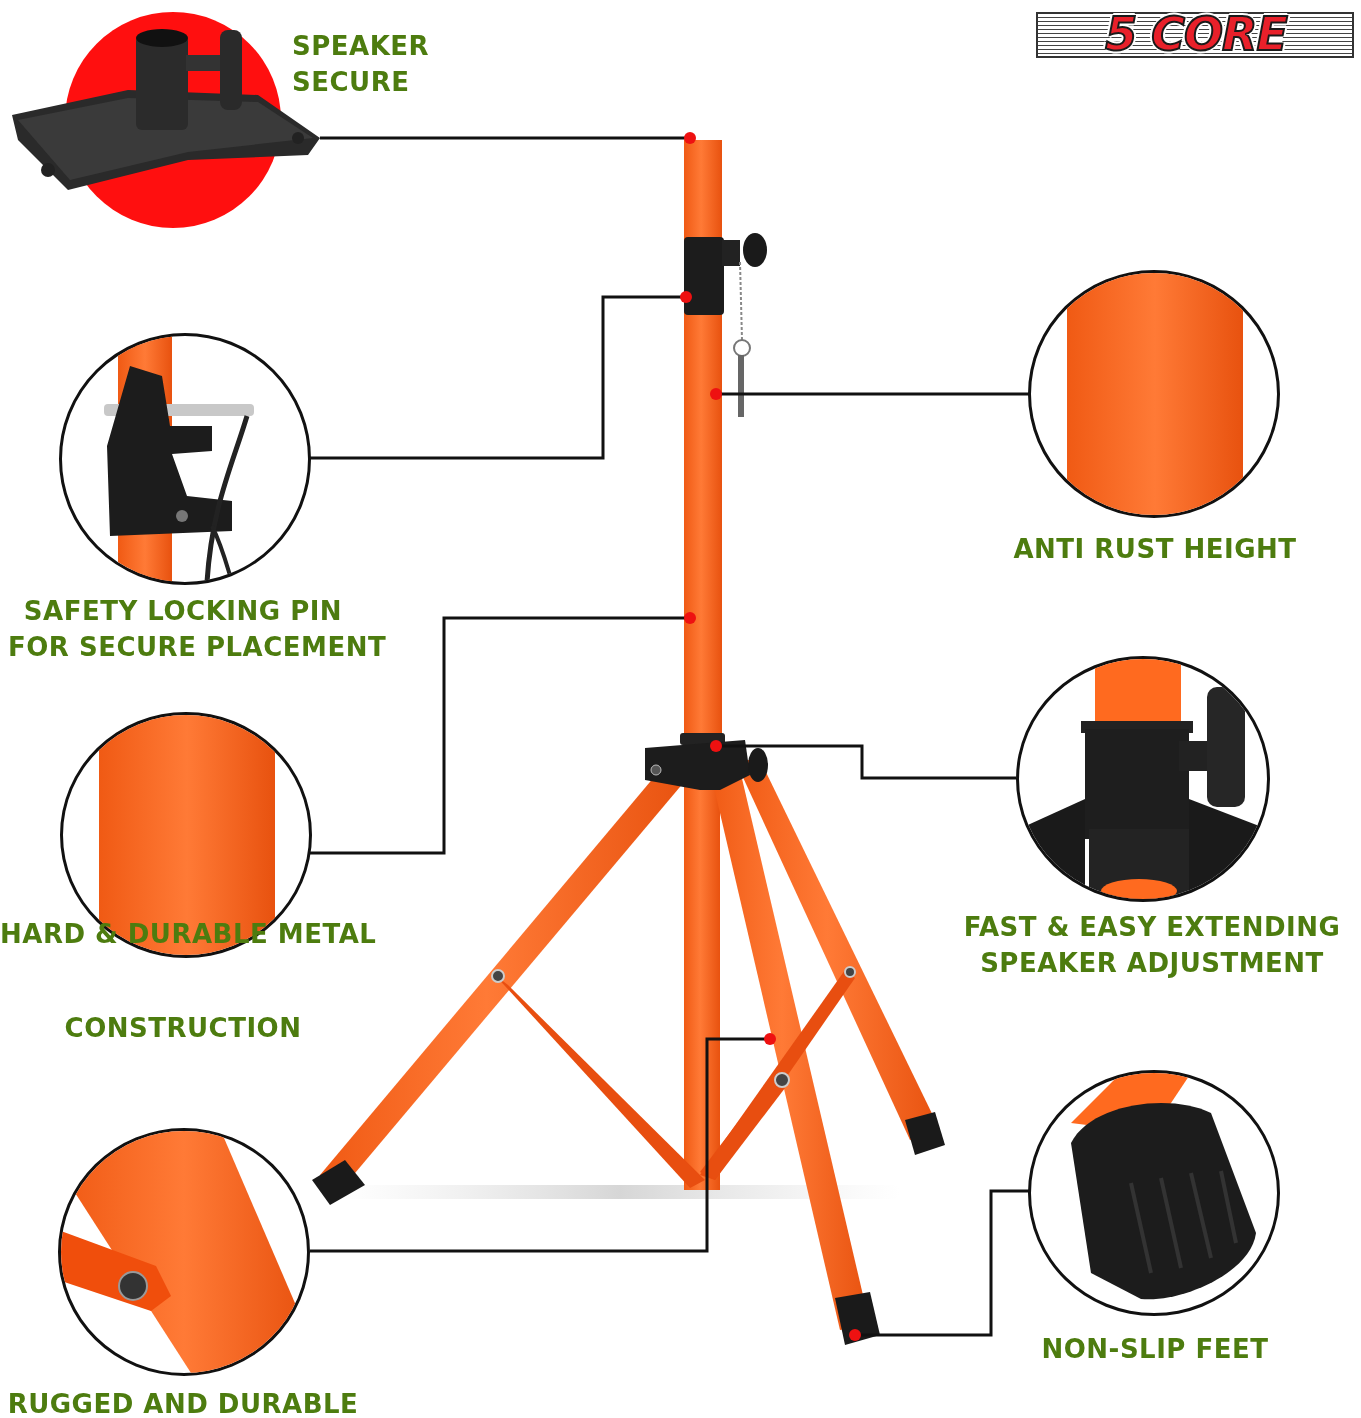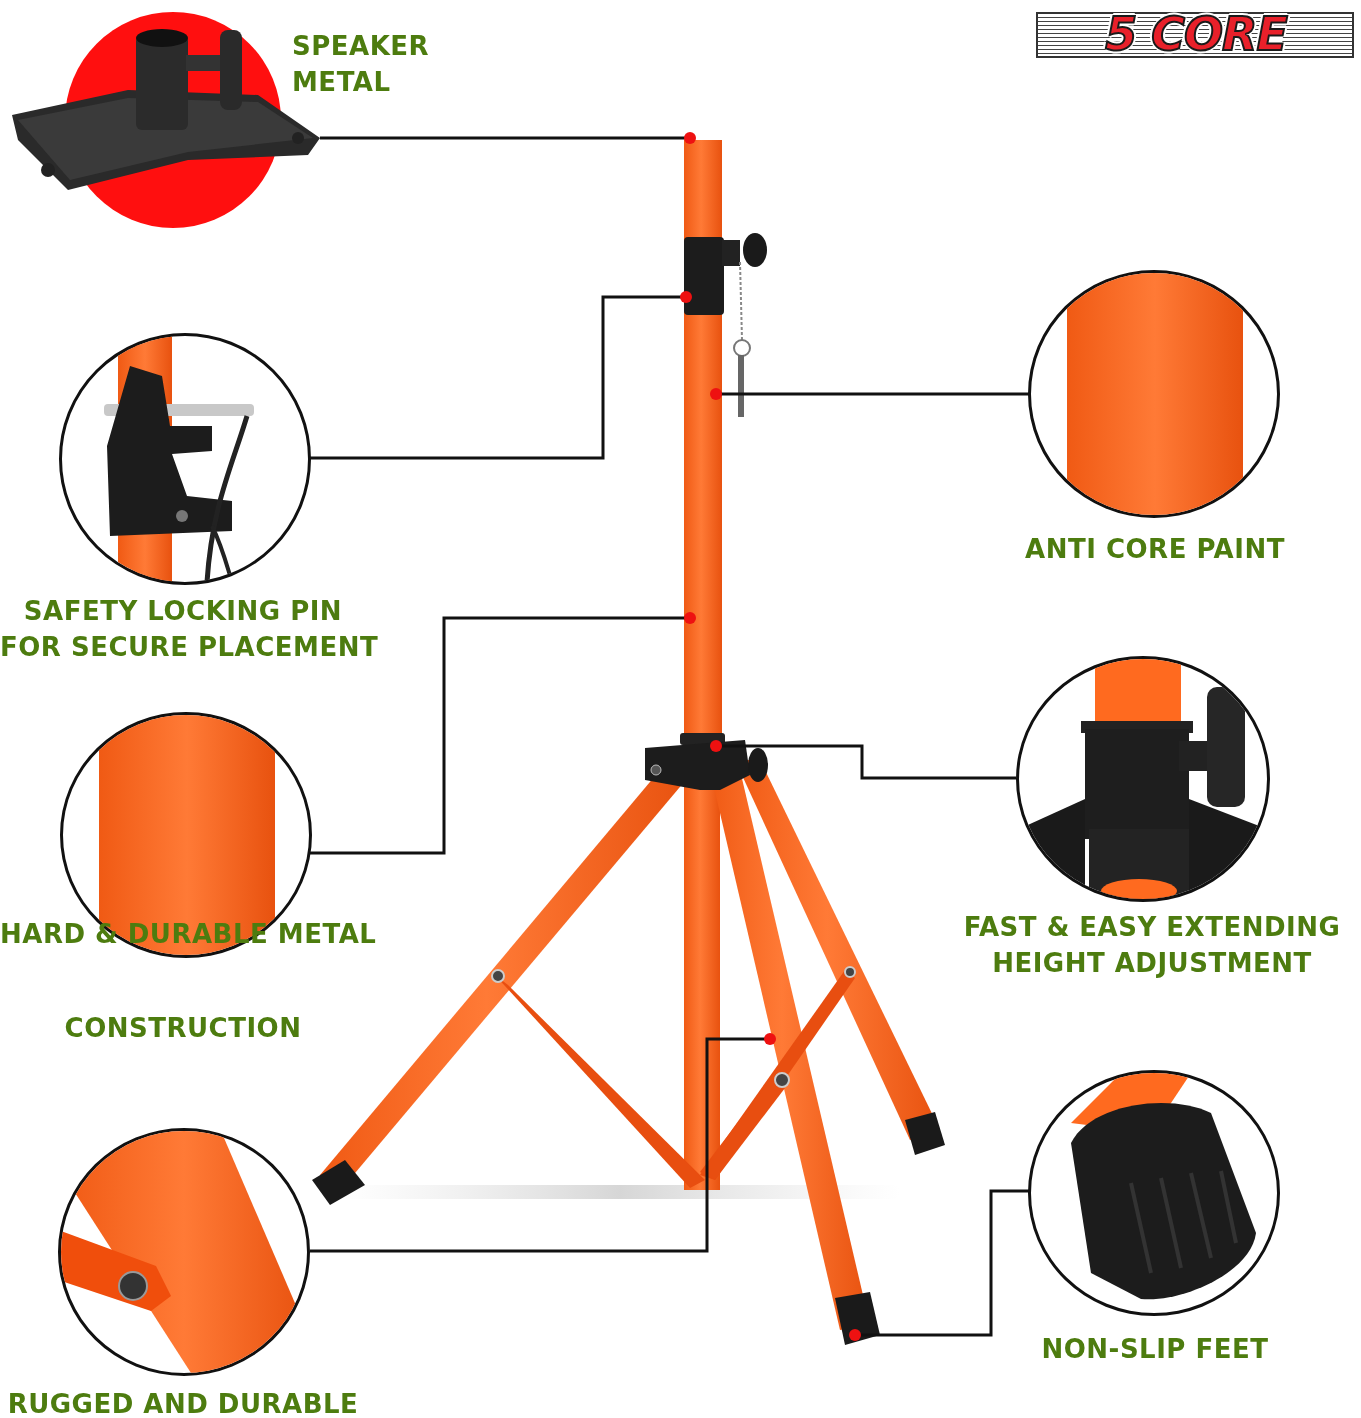--- a/index.html
+++ b/index.html
@@ -109,21 +109,21 @@
     <polygon points="4,105 120,80 250,85 312,128 300,145 180,150 60,180 10,130" fill="#2a2a2a"></polygon>
     <polygon points="10,110 120,88 250,92 305,128 180,142 62,170" fill="#3a3a3a"></polygon>
     <rect x="128" y="25" width="52" height="95" rx="6" fill="#2b2b2b"></rect>
     <ellipse cx="154" cy="28" rx="26" ry="9" fill="#111"></ellipse>
     <rect x="178" y="45" width="40" height="16" fill="#333"></rect>
     <rect x="212" y="20" width="22" height="80" rx="8" fill="#2a2a2a"></rect>
     <circle cx="40" cy="160" r="7" fill="#222"></circle>
     <circle cx="290" cy="128" r="6" fill="#222"></circle>
   </svg>
   <div class="label left-align" style="left:292px;top:28px;">SPEAKER</div>
-  <div class="label left-align" style="left:292px;top:64px;">METAL</div>
+  <div class="label left-align" style="left:292px;top:64px;">SECURE</div>
 </div>
 
 <div>
   <div class="circle" style="left:59px;top:333px;width:252px;height:252px;">
     <svg width="246" height="246" viewBox="0 0 246 246">
       <rect x="56" y="0" width="54" height="246" fill="url(#tubeA)"></rect>
       <defs>
           <linearGradient id="tubeA" x1="0" x2="1">
             <stop offset="0" stop-color="#f05a14"></stop>
             <stop offset="0.5" stop-color="#ff7a36"></stop>
@@ -131,37 +131,37 @@
           </linearGradient>
         </defs>
       <rect x="42" y="68" width="150" height="12" rx="4" fill="#c8c8c8"></rect>
       <path d="M68,30 L100,40 L108,90 L150,90 L150,115 L110,118 L125,160 L170,165 L170,195 L48,200 L45,110 Z" fill="#1c1c1c"></path>
       <circle cx="120" cy="180" r="6" fill="#777"></circle>
       <path d="M185,80 C170,130 150,170 145,246" stroke="#222" stroke-width="5" fill="none"></path>
       <path d="M150,190 C160,210 165,230 170,246" stroke="#222" stroke-width="4" fill="none"></path>
     </svg>
   </div>
   <div class="label" style="left:0;width:366px;top:593px;">SAFETY LOCKING PIN</div>
-  <div class="label" style="left:0;width:366px;top:629px;">FOR SECURE PLACEMENT</div>
+  <div class="label" style="left:0;width:366px;top:629px;padding-left:8px;">FOR SECURE PLACEMENT</div>
 </div>
 
 <div>
   <div class="circle" style="left:1028px;top:270px;width:252px;height:248px;">
     <svg width="246" height="242" viewBox="0 0 246 242">
       <defs>
           <linearGradient id="tubeB" x1="0" x2="1">
             <stop offset="0" stop-color="#f05a14"></stop>
             <stop offset="0.5" stop-color="#ff7a36"></stop>
             <stop offset="1" stop-color="#e8520f"></stop>
           </linearGradient>
         </defs>
       <rect x="36" y="0" width="176" height="242" fill="url(#tubeB)"></rect>
     </svg>
   </div>
-  <div class="label" style="left:1010px;width:290px;top:531px;">ANTI CORE PAINT</div>
+  <div class="label" style="left:1010px;width:290px;top:531px;">ANTI RUST HEIGHT</div>
 </div>
 
 <div>
   <div class="circle" style="left:60px;top:712px;width:252px;height:246px;">
     <svg width="246" height="240" viewBox="0 0 246 240">
       <defs>
           <linearGradient id="tubeC" x1="0" x2="1">
             <stop offset="0" stop-color="#f05a14"></stop>
             <stop offset="0.5" stop-color="#ff7a36"></stop>
             <stop offset="1" stop-color="#e8520f"></stop>
@@ -182,21 +182,21 @@
       <rect x="66" y="70" width="104" height="110" fill="#1e1e1e"></rect>
       <rect x="160" y="82" width="40" height="30" fill="#222"></rect>
       <rect x="188" y="28" width="38" height="120" rx="10" fill="#262626"></rect>
       <path d="M0,170 L66,140 L66,240 L0,240 Z" fill="#1a1a1a"></path>
       <path d="M248,170 L170,140 L170,240 L248,240 Z" fill="#1a1a1a"></path>
       <path d="M70,170 L170,170 L170,240 L70,240 Z" fill="#232323"></path>
       <ellipse cx="120" cy="232" rx="38" ry="12" fill="#ff6a1f"></ellipse>
     </svg>
   </div>
   <div class="label" style="left:962px;width:380px;top:909px;">FAST &amp; EASY EXTENDING</div>
-  <div class="label" style="left:962px;width:380px;top:945px;">HEIGHT ADJUSTMENT</div>
+  <div class="label" style="left:962px;width:380px;top:945px;">SPEAKER ADJUSTMENT</div>
 </div>
 
 <div>
   <div class="circle" style="left:58px;top:1128px;width:252px;height:248px;">
     <svg width="246" height="242" viewBox="0 0 246 242">
       <defs>
           <linearGradient id="tubeD" x1="0" x2="1">
             <stop offset="0" stop-color="#f05a14"></stop>
             <stop offset="0.5" stop-color="#ff7a36"></stop>
             <stop offset="1" stop-color="#e8520f"></stop>

